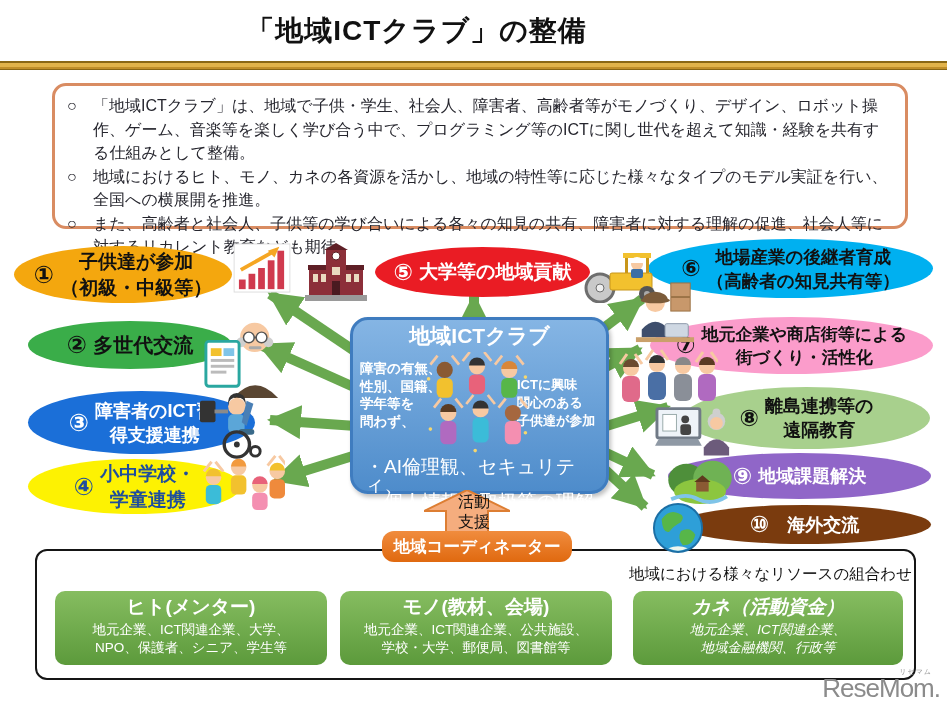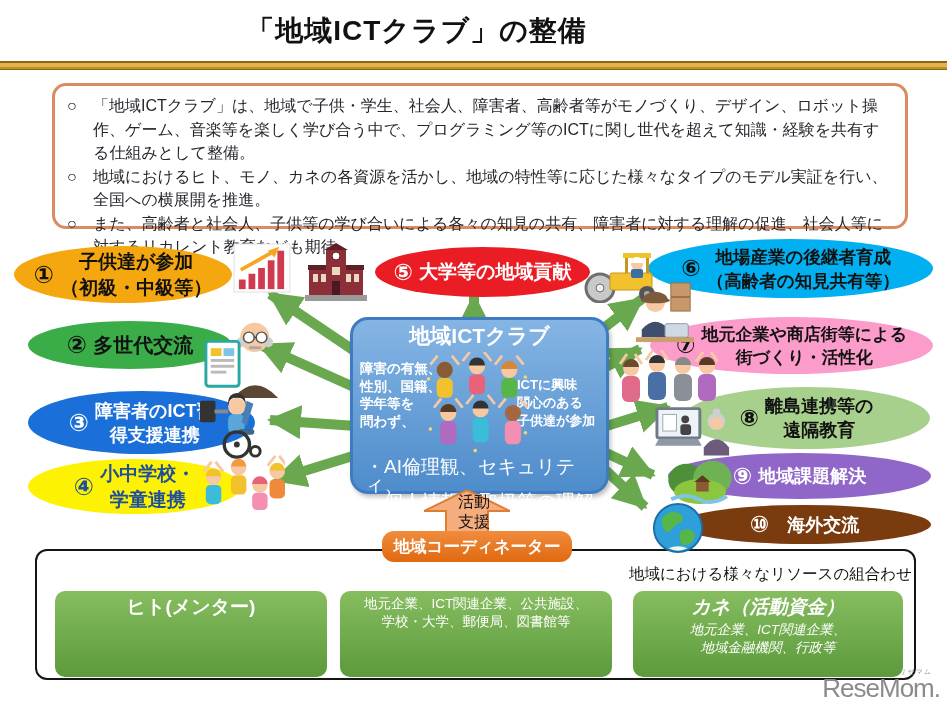--- a/index.html
+++ b/index.html
@@ -61,21 +61,21 @@
 
   
   #support-arrow{top:490px;left:424px;z-index:2;}
   #support-arrow-label{top:492px;left:458px;font-size:16px;color:#111;line-height:20px;white-space:pre-line;z-index:3;text-align:center;}
   #coordinator{top:531px;left:382px;width:190px;height:31px;background:linear-gradient(#f08c3e,#e0690f);
     color:#fff;font-size:16.5px;font-weight:bold;display:flex;align-items:center;justify-content:center;z-index:4;border-radius:12px;}
 
   
   #resources-container{top:549px;left:35px;width:877px;height:127px;border:2.5px solid #151515;border-radius:12px;background:#fff;z-index:1;}
   #resources-heading{top:564px;left:35px;width:877px;text-align:right;font-size:15.5px;color:#111;z-index:2;}
-  .res-box{top:591px;height:86px;border-radius:10px;background:linear-gradient(#86bd60,#5c9a3b);
+  .res-box{top:591px;height:74px;border-radius:10px;background:linear-gradient(#86bd60,#5c9a3b);
     color:#fff;text-align:center;z-index:2;padding-top:3px;box-sizing:border-box;}
   .res-box .rtitle{font-size:19px;font-weight:bold;}
   .res-box .rbody{font-size:13.5px;line-height:18px;white-space:pre-line;margin-top:1px;}
   .rb1{left:55px;width:272px;}
   .rb2{left:340px;width:272px;}
   .rb3{left:633px;width:270px;font-style:italic;}
 
   
   #logo{top:673px;left:795px;width:145px;text-align:right;color:#8b8b8b;z-index:2;}
   #logo .main{font-size:26px;font-weight:normal;letter-spacing:-1px;}
@@ -382,22 +382,25 @@
 </svg>
 <div id="support-arrow-label" class="abs">活動
 支援</div>
 <div id="coordinator" class="abs">地域コーディネーター</div>
 
 <div id="resources-container" class="abs"></div>
 <div id="resources-heading" class="abs">地域における様々なリソースの組合わせ</div>
 
 <div class="res-box rb1 abs">
   <div class="rtitle">ヒト(メンター)</div>
+  <div class="rbody">地元企業、ICT関連企業、大学、
+NPO、保護者、シニア、学生等</div>
 </div>
 <div class="res-box rb2 abs">
+  <div class="rtitle">モノ(教材、会場)</div>
   <div class="rbody">地元企業、ICT関連企業、公共施設、
 学校・大学、郵便局、図書館等</div>
 </div>
 <div class="res-box rb3 abs">
   <div class="rtitle">カネ（活動資金）</div>
   <div class="rbody">地元企業、ICT関連企業、
 地域金融機関、行政等</div>
 </div>
 
 <div id="logo" class="abs">

